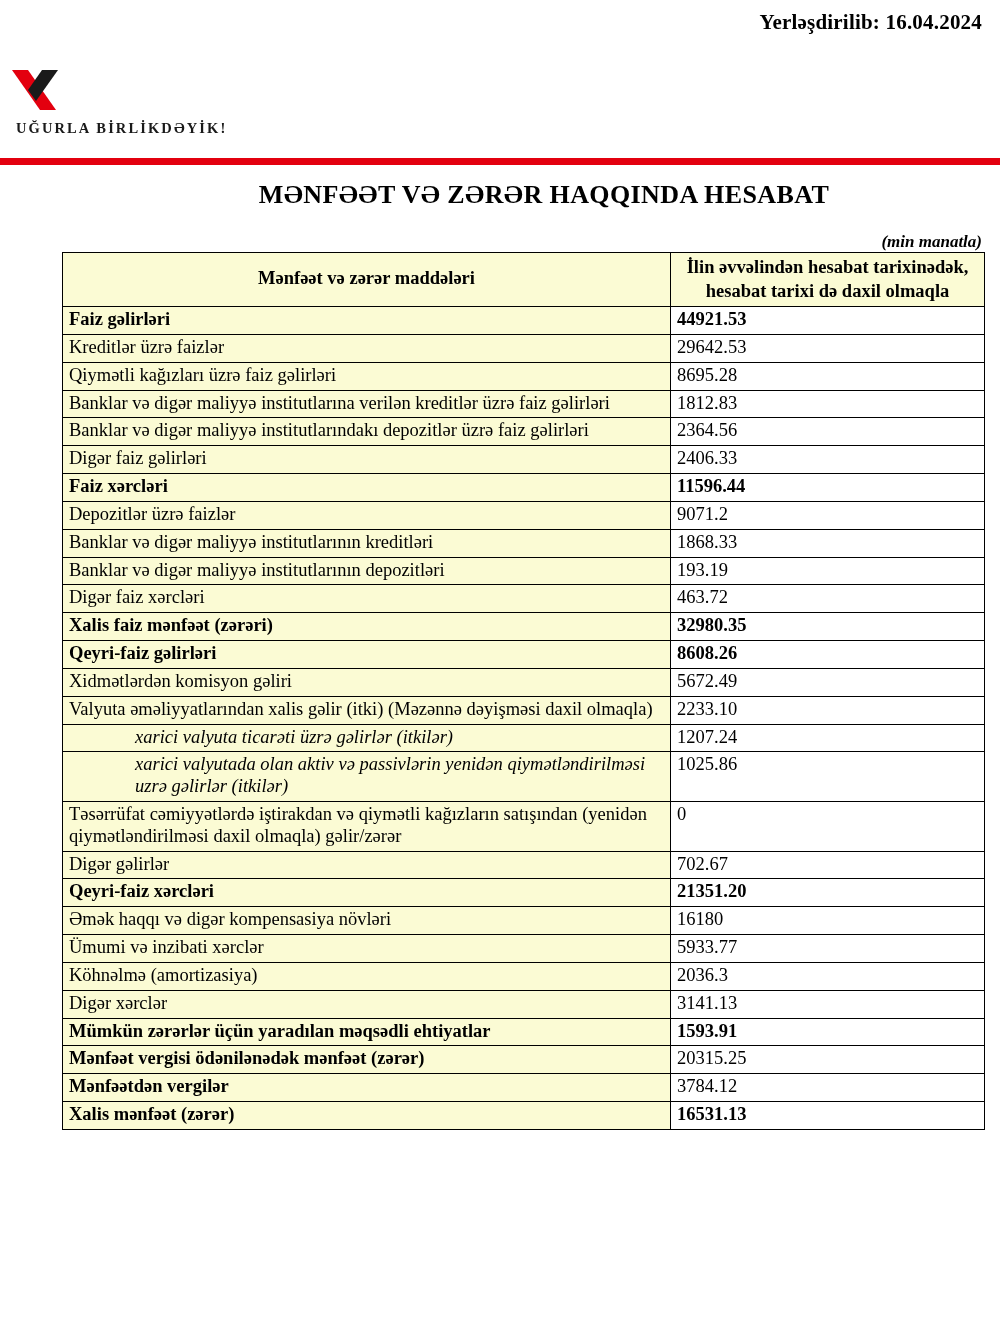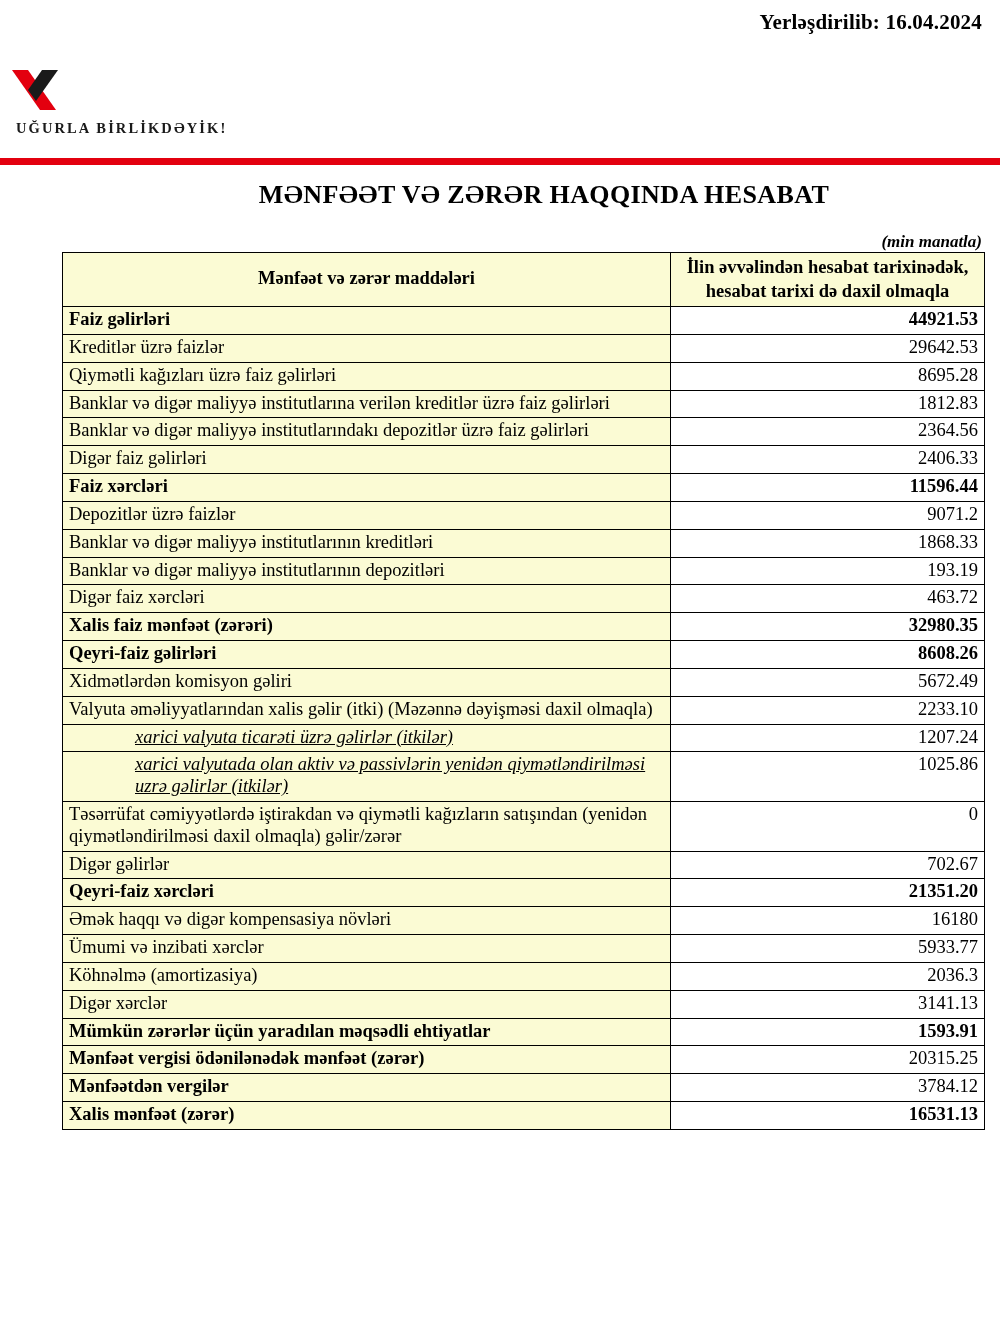--- a/index.html
+++ b/index.html
@@ -128,30 +128,30 @@
   thead th.head-value {
     vertical-align: middle;
     line-height: 1.3;
   }
   td.label {
     background: #fbfbd4;
     padding-left: 10px;
   }
   td.value {
     background: #ffffff;
-    text-align: right;
+    text-align: left;
     padding-right: 10px;
     white-space: nowrap;
   }
   tr.bold td.label,
   tr.bold td.value {
     font-weight: bold;
   }
   td.label.indent1 { }
-  td.label.indent2 { padding-left: 72px; font-style: italic; text-decoration: underline; }
+  td.label.indent2 { padding-left: 72px; font-style: italic; }
 </style>
 </head>
 <body>
 
 <div class="page">
 
   <div class="posted-date">Yerləşdirilib: 16.04.2024</div>
 
   <div class="brand-block">
     <div class="brand-row">

